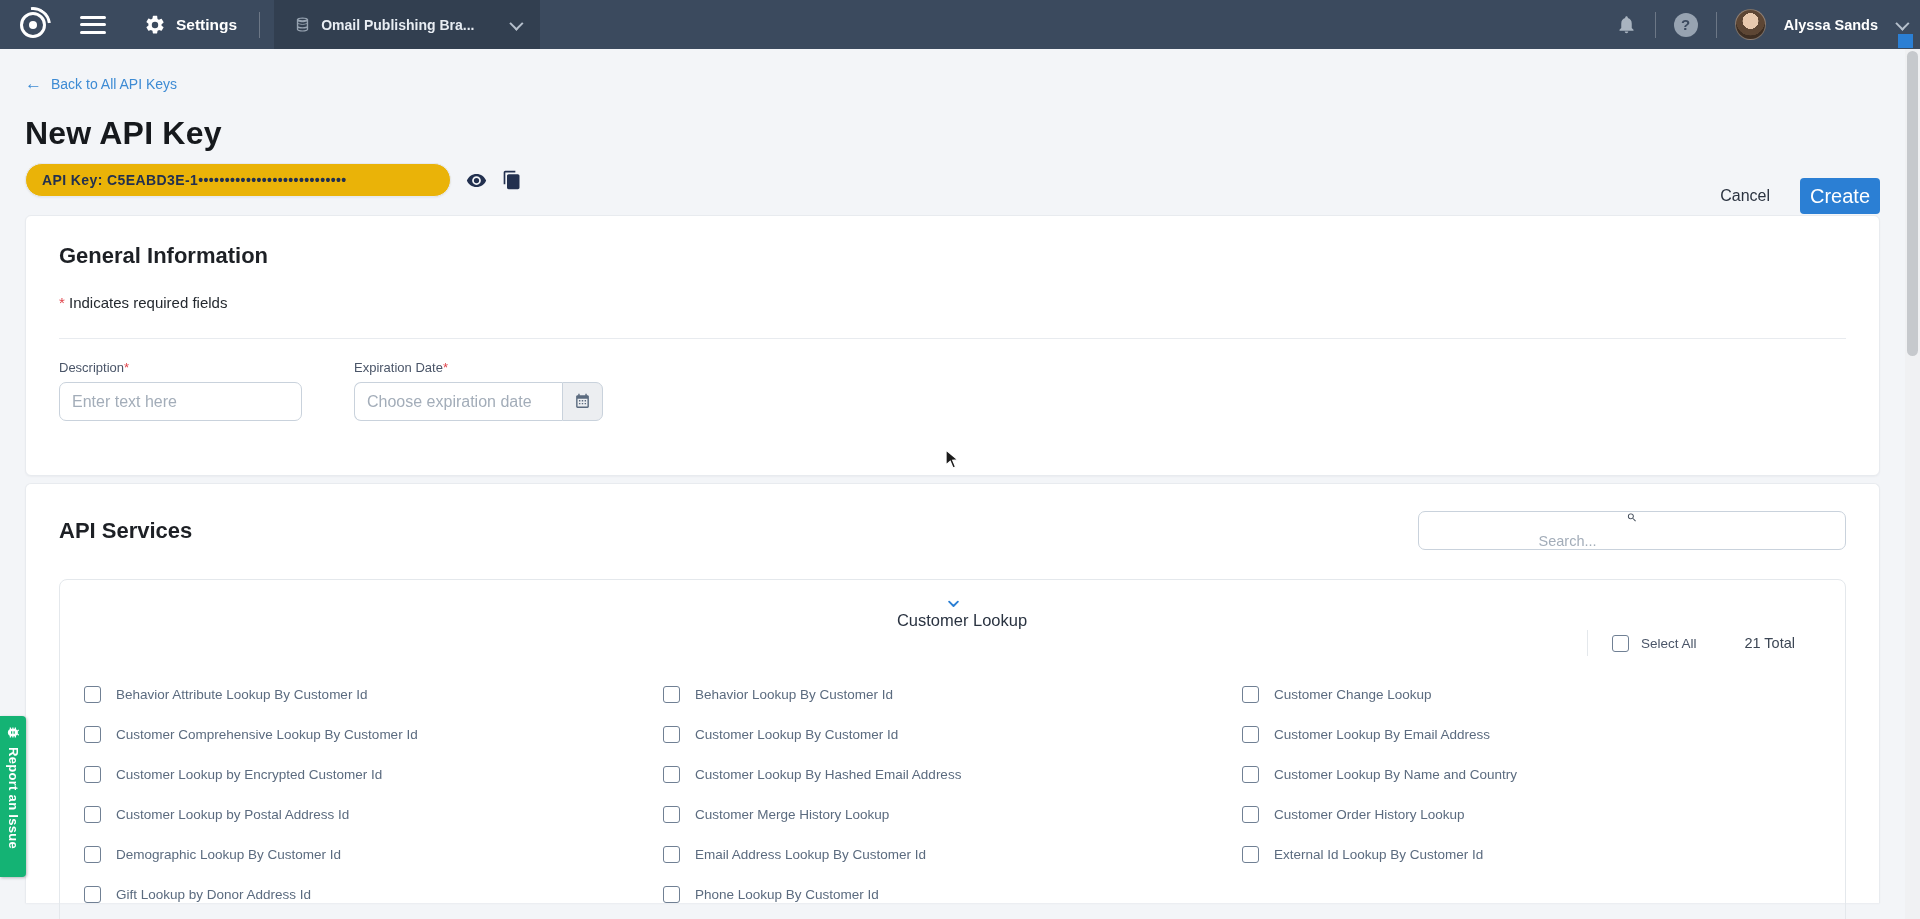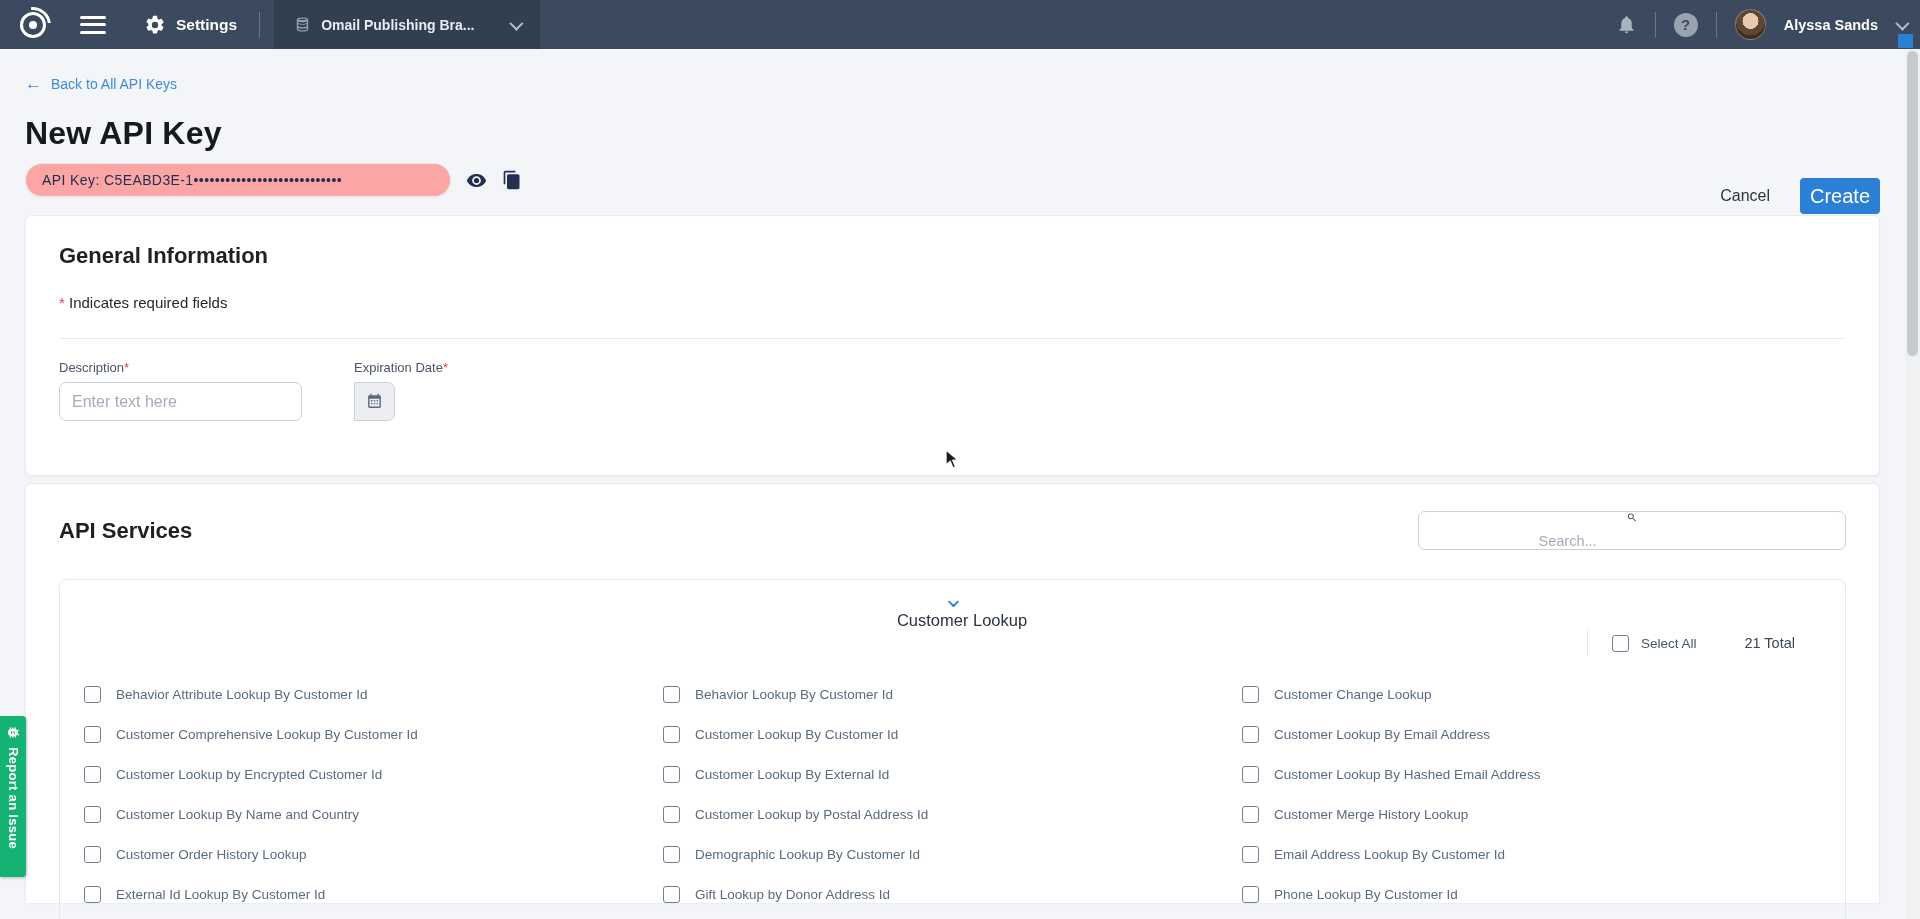--- a/index.html
+++ b/index.html
@@ -42,23 +42,23 @@
     border:1px solid rgba(255,255,255,.3); }
   .user-name { color:#fff; font-weight:700; font-size:14.5px; cursor:pointer; }
 
   
   .content { padding:26px 40px 0 25px; position:relative; }
   .back-link { display:inline-flex; align-items:center; gap:9px; color:#3d8bd4;
     font-size:14px; cursor:pointer; }
   .back-link .arrow { font-size:17px; line-height:1; }
   .page-title { font-size:32px; font-weight:800; color:#16191d; margin-top:22px; letter-spacing:.2px; }
   .key-row { display:flex; align-items:center; gap:15px; margin-top:11px; }
-  .key-pill { height:34px; background:#fca5a5; border:1px solid #e7eaee; border-radius:17px;
+  .key-pill { height:34px; background:#eab308; border:1px solid #e7eaee; border-radius:17px;
     display:flex; align-items:center; padding:0 18px 0 16px; min-width:426px;
-    box-shadow:0 1px 2px rgba(16,24,40,.05); }
+    box-shadow:0 1px 2px rgba(16,24,40,.05);font-weight:bold; }
   .key-pill .key-text { font-size:14px; color:#22304f; letter-spacing:.4px; white-space:nowrap; }
   .icon-btn { background:none; border:none; cursor:pointer; display:flex; align-items:center; padding:0; }
   .header-actions { position:absolute; right:40px; top:129px; display:flex; gap:30px; }
   .btn-cancel { background:none; border:none; font-size:16px; color:#2b3340; cursor:pointer;
     font-family:inherit; }
   .btn-create { background:#2b7fd4; color:#fff; border:none; border-radius:4px;
     width:80px; height:36px; font-size:20px; cursor:pointer; font-family:inherit; }
 
   
   .card { background:#fff; border:1px solid #e8ebef; border-radius:6px;
@@ -198,20 +198,21 @@
       <p class="required-note"><span class="req">*</span><span> Indicates required fields</span></p>
       <div class="hr"></div>
       <div class="fields-row">
         <div class="field">
           <label><span>Description</span><span class="req">*</span></label>
           <input class="text-input desc-input" type="text" placeholder="Enter text here" style="">
         </div>
         <div class="field">
           <label><span>Expiration Date</span><span class="req">*</span></label>
           <div class="date-wrap">
+            <input class="text-input" type="text" placeholder="Choose expiration date" style="">
             <span class="cal-btn">
               <svg width="17" height="17" viewBox="0 0 24 24" fill="#5b6b7f">
                 <path d="M19 3h-1V1h-2v2H8V1H6v2H5c-1.11 0-2 .9-2 2v14c0 1.1.89 2 2 2h14c1.1 0 2-.9 2-2V5c0-1.1-.9-2-2-2zm0 16H5V8h14v11zM7 10h2v2H7zm4 0h2v2h-2zm4 0h2v2h-2zM7 14h2v2H7zm4 0h2v2h-2zm4 0h2v2h-2z"></path>
               </svg>
             </span>
           </div>
         </div>
       </div>
     </div>
   </section>
@@ -272,24 +273,20 @@
             <div class="svc-item">
               <span class="cb"></span>
               <span class="lbl">Customer Lookup By Email Address</span>
             </div>
 
             <div class="svc-item">
               <span class="cb"></span>
               <span class="lbl">Customer Lookup by Encrypted Customer Id</span>
             </div>
 
-            <div class="svc-item">
-              <span class="cb"></span>
-              <span class="lbl">Customer Lookup By External Id</span>
-            </div>
 
             <div class="svc-item">
               <span class="cb"></span>
               <span class="lbl">Customer Lookup By Hashed Email Address</span>
             </div>
 
             <div class="svc-item">
               <span class="cb"></span>
               <span class="lbl">Customer Lookup By Name and Country</span>
             </div>

